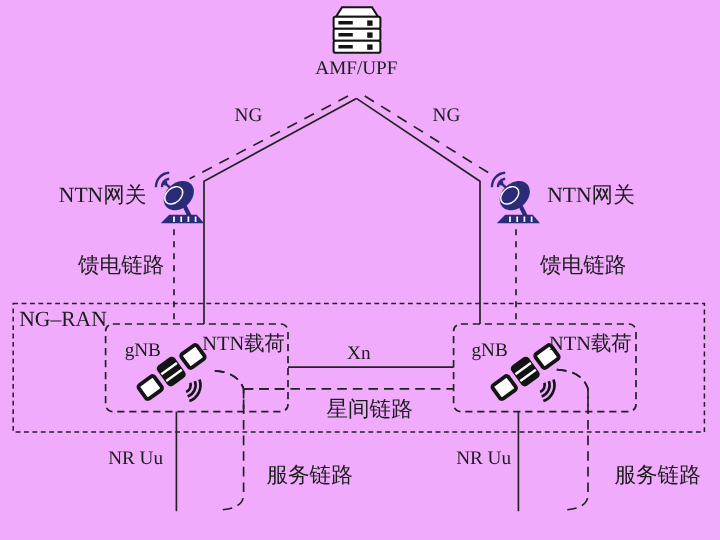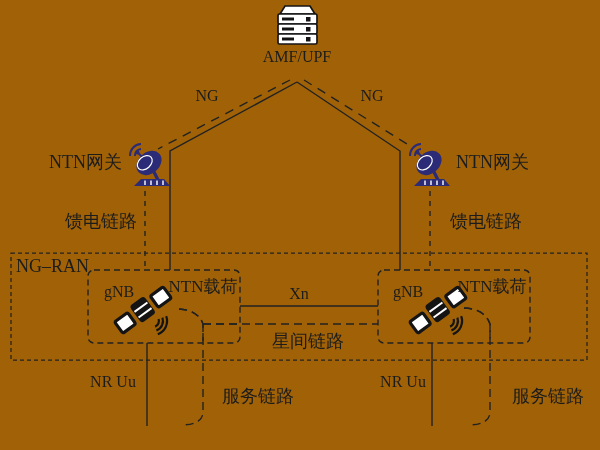--- a/index.html
+++ b/index.html
@@ -1,19 +1,19 @@
 <!DOCTYPE html>
 <html><head>
 <meta charset="utf-8">
 <style>
   html,body{margin:0;padding:0;background:#ffffff;}
   .stage{
     position:relative;
     width:600px;height:450px;
-    background:#a16207;
+    background:#f0abfc;
     font-family:"Liberation Serif","DejaVu Serif",serif;
     overflow:hidden;
   }
   svg{display:block;}
   text{
     fill:#1c1c1c;
     font-family:"Liberation Serif","DejaVu Serif",serif;
   }
   .ln{stroke:#222222;stroke-width:1.4;fill:none;}
   .ln-thin{stroke:#222222;stroke-width:1.25;fill:none;}

